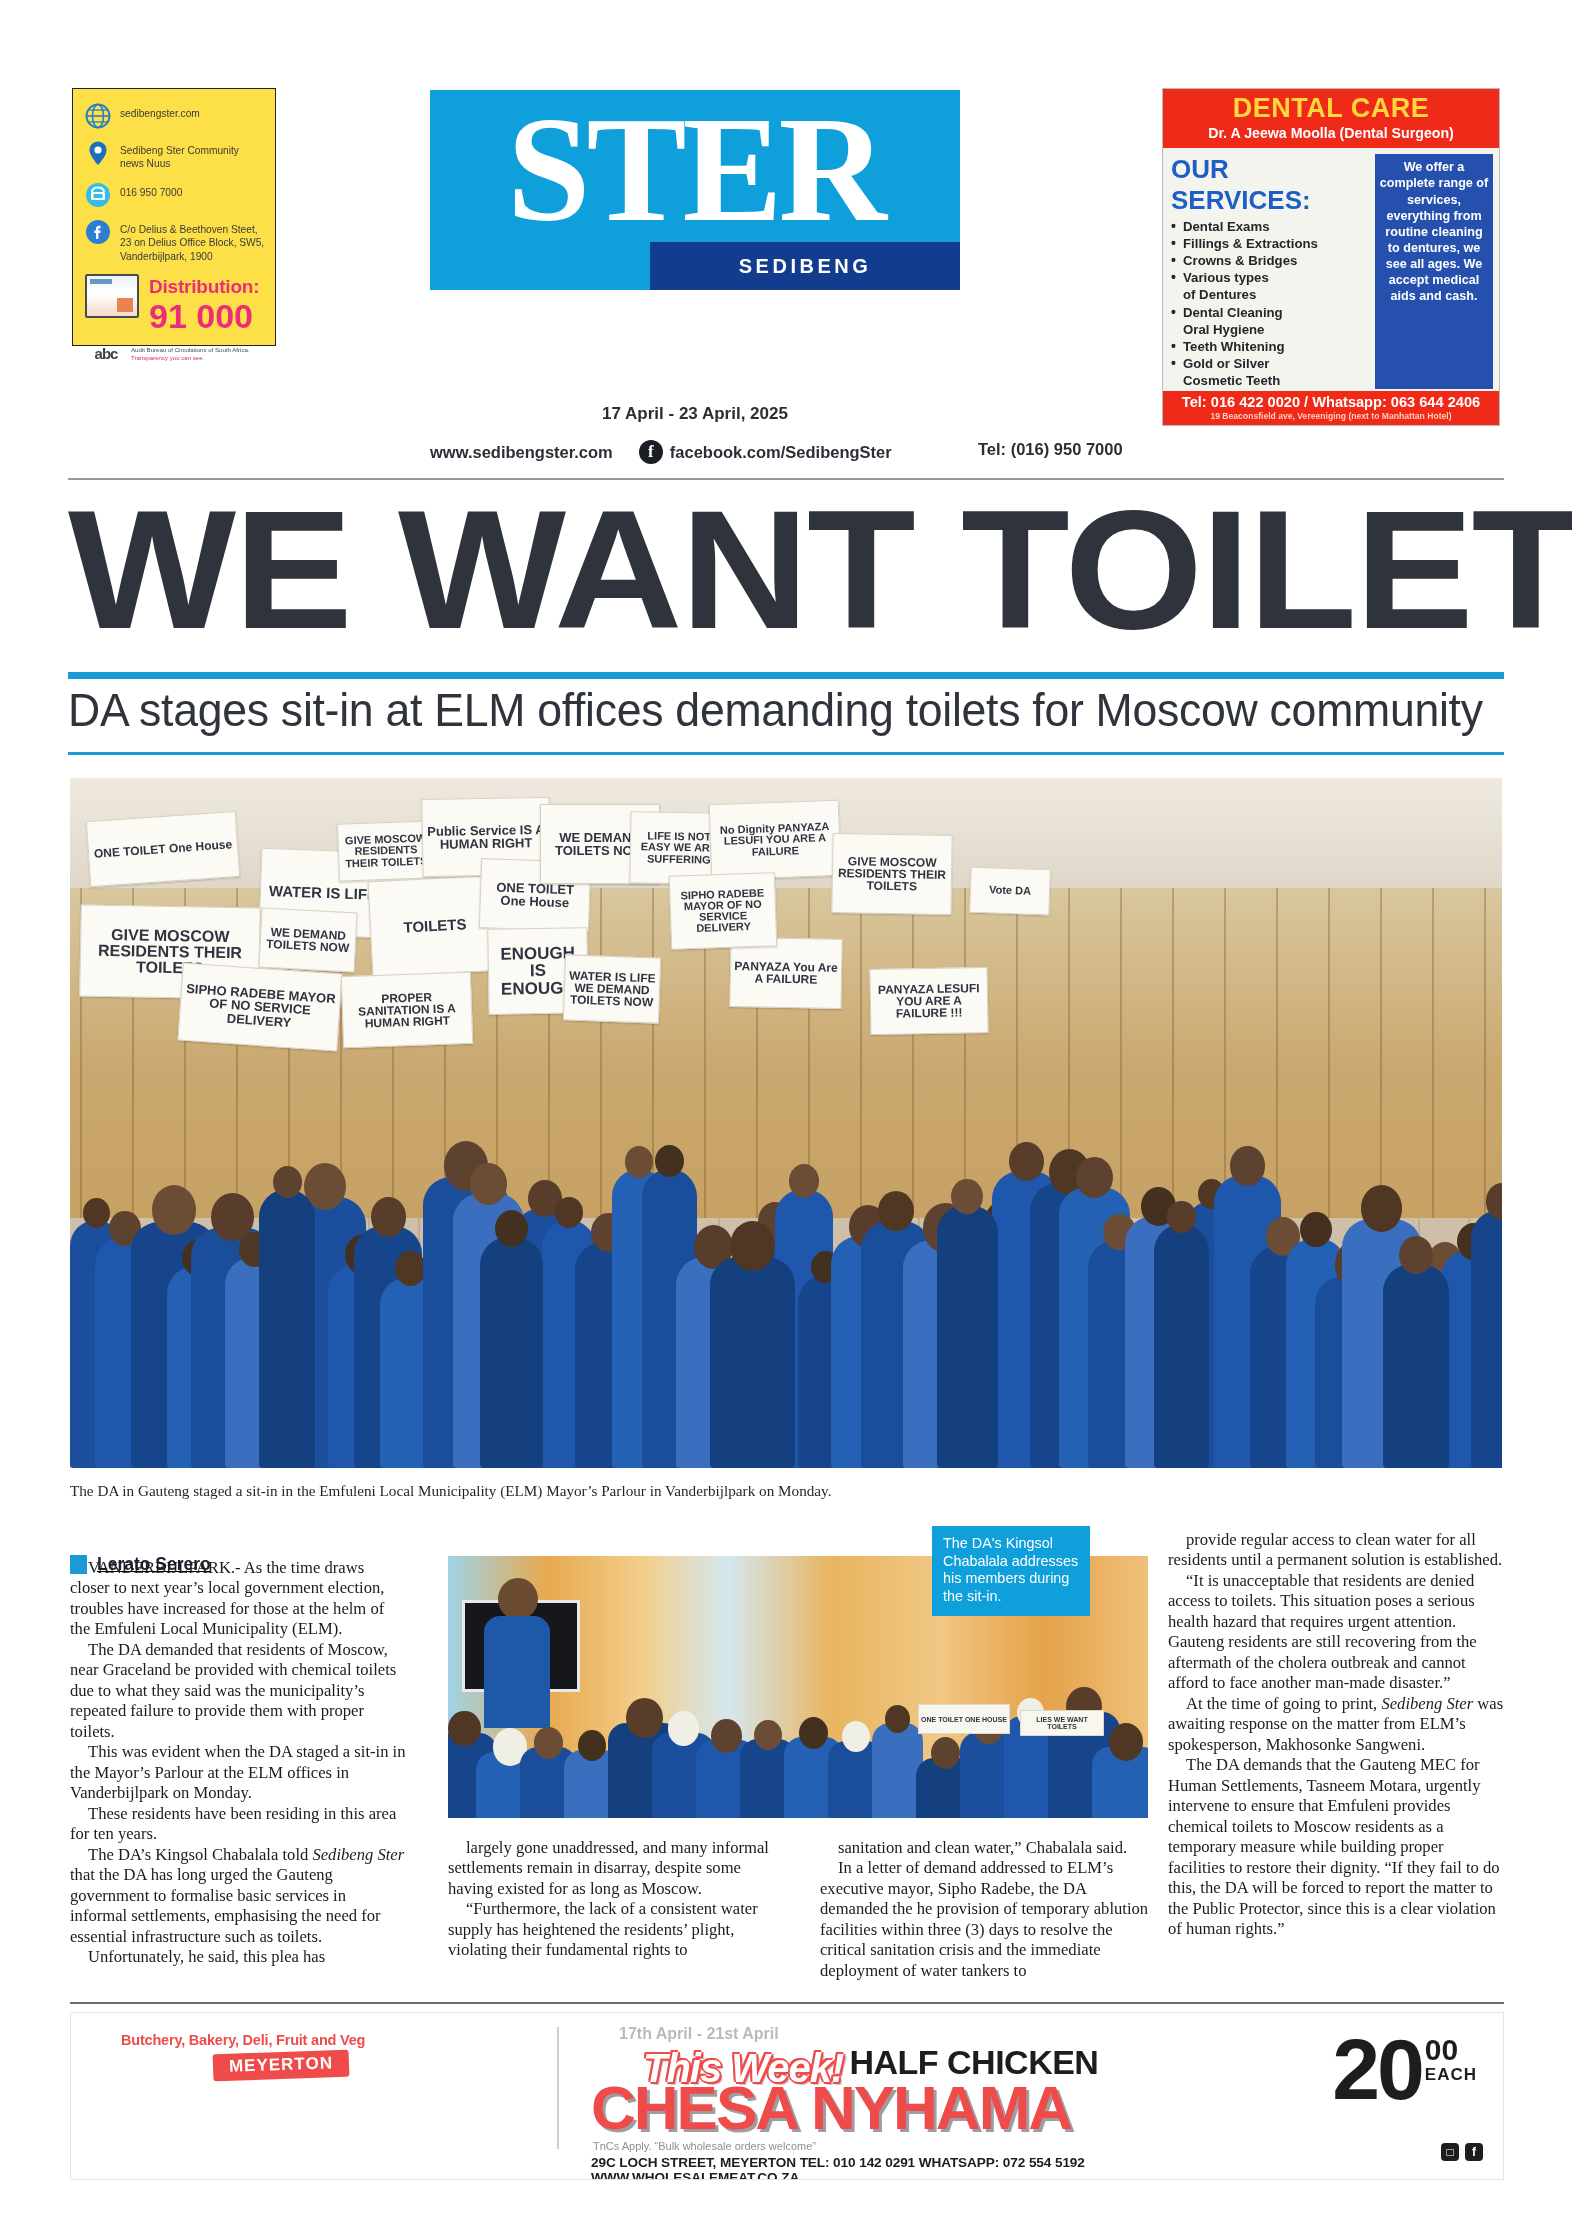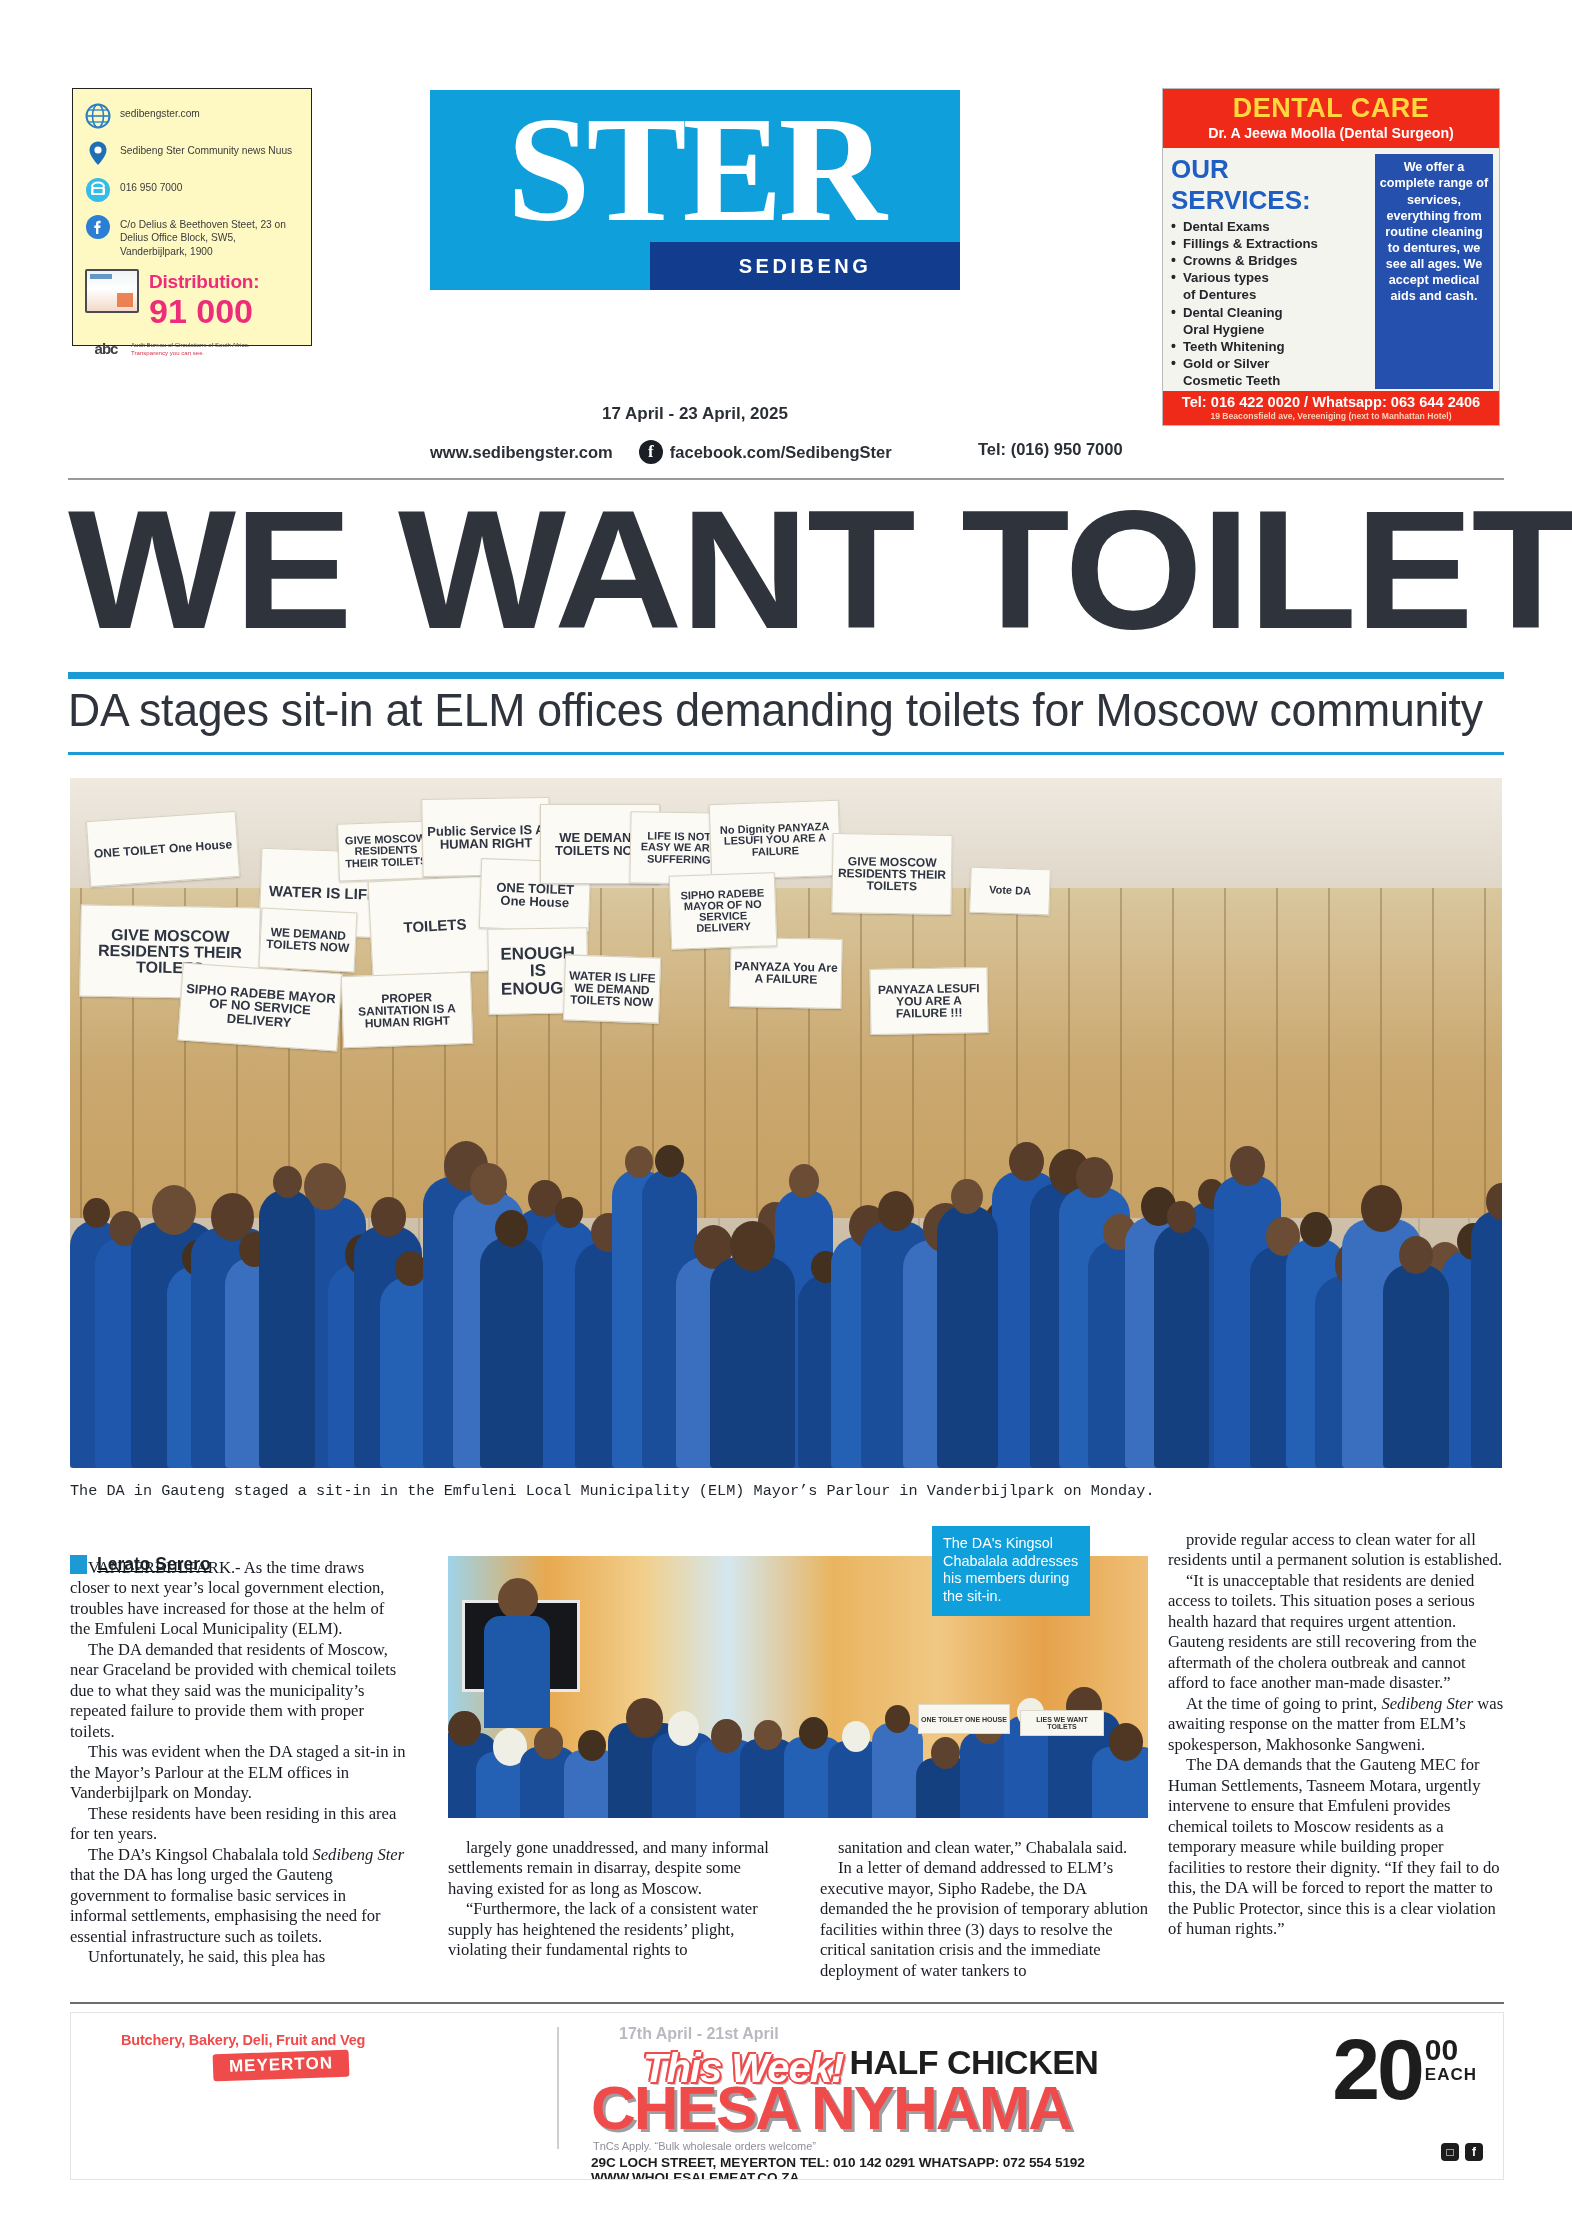--- a/index.html
+++ b/index.html
@@ -8,22 +8,22 @@
     background: #ffffff;
     font-family: "Liberation Sans", sans-serif;
     overflow: hidden;
   }
   .page { position: relative; width: 1572px; height: 2224px; background: #fff; }
 
   
   .masthead { position: absolute; left: 0; top: 0; width: 1572px; height: 420px; }
 
   .info-box {
-    position: absolute; left: 72px; top: 88px; width: 240px; height: 258px;
-    border: 1.5px solid #222; background: #fef9c3; padding: 14px 10px 8px 12px;
+    position: absolute; left: 72px; top: 88px; width: 204px; height: 258px;
+    border: 1.5px solid #222; background: #fde047; padding: 14px 10px 8px 12px;
   }
   .info-row { display: flex; align-items: flex-start; margin-bottom: 11px; }
   .info-row .ico { flex: 0 0 26px; height: 26px; margin-right: 9px; }
   .info-row .txt {
     font-size: 10.2px; color: #3a3a3a; line-height: 1.32;
     padding-top: 4px; font-family: "Liberation Sans", sans-serif;
   }
   .ico svg { display: block; width: 26px; height: 26px; }
 
   .dist-wrap { display: flex; align-items: flex-start; margin-top: 6px; }
@@ -163,21 +163,21 @@
   .mp-sign {
     position:absolute; background:#fbfaf4; border:1px solid #d8d2c2;
     box-shadow: 0 1px 2px rgba(0,0,0,.2); transform-origin:center;
     font-family:"Liberation Sans", sans-serif; color:#2e3442;
     display:flex; align-items:center; justify-content:center; text-align:center;
     font-weight:700; line-height:1.02; overflow:hidden; padding:2px;
   }
 
   .photo-caption {
     position: absolute; left: 70px; top: 1482px; width: 1200px;
-    font-size: 15.2px; color: #1f242c; font-family: Liberation Mono, monospace;
+    font-size: 15.2px; color: #1f242c; font-family: Liberation Serif, serif;
   }
 
   
   .byline { position: absolute; left: 70px; top: 1554px; display: flex; align-items: center; text-decoration: underline; }
   .byline .sq { width: 17px; height: 19px; background: #1b9ad6; margin-right: 10px; }
   .byline .nm { font-size: 17.5px; font-weight: 700; color: #1d222a; }
 
   .col { position: absolute; top: 1556px; width: 336px;
     font-family: "Liberation Serif", serif; font-size: 16.6px; line-height: 1.235;
     color: #181c23; text-align: left; }

